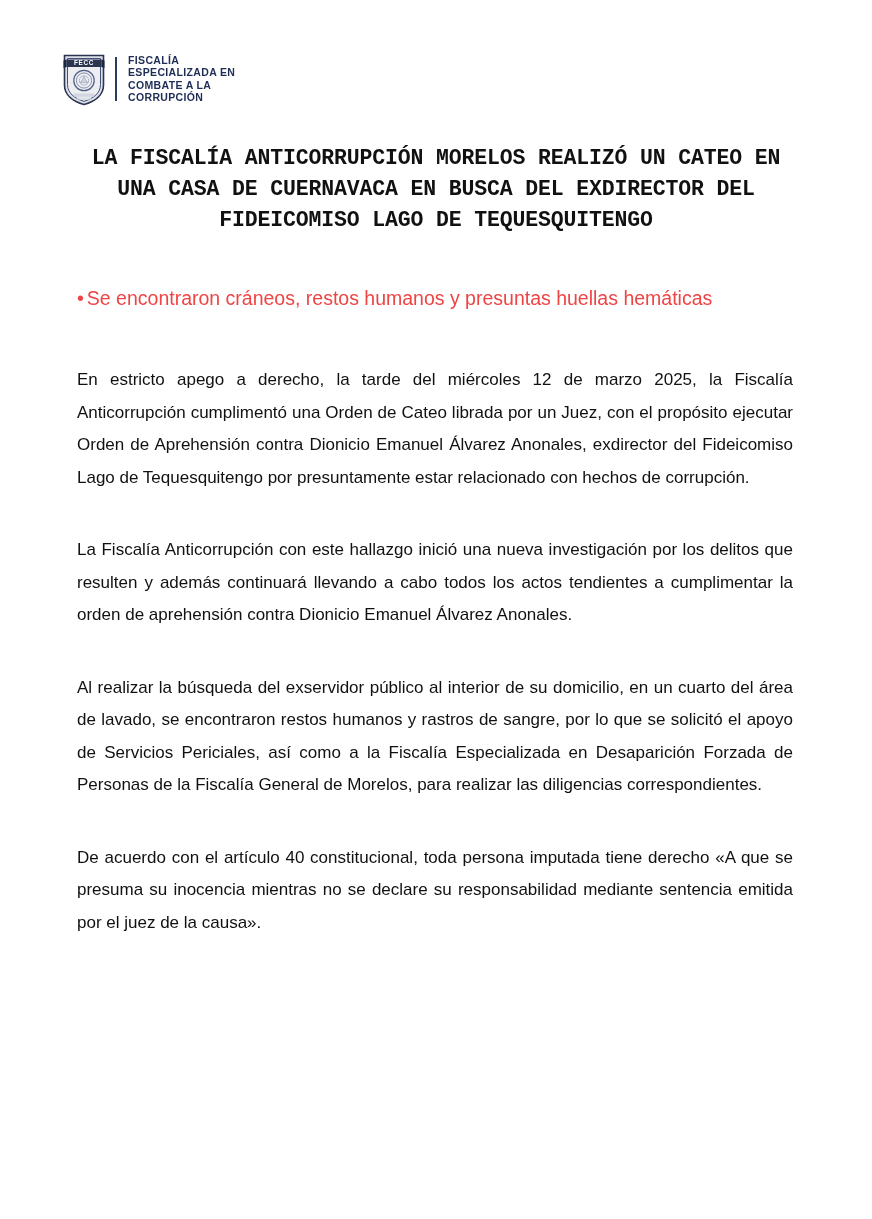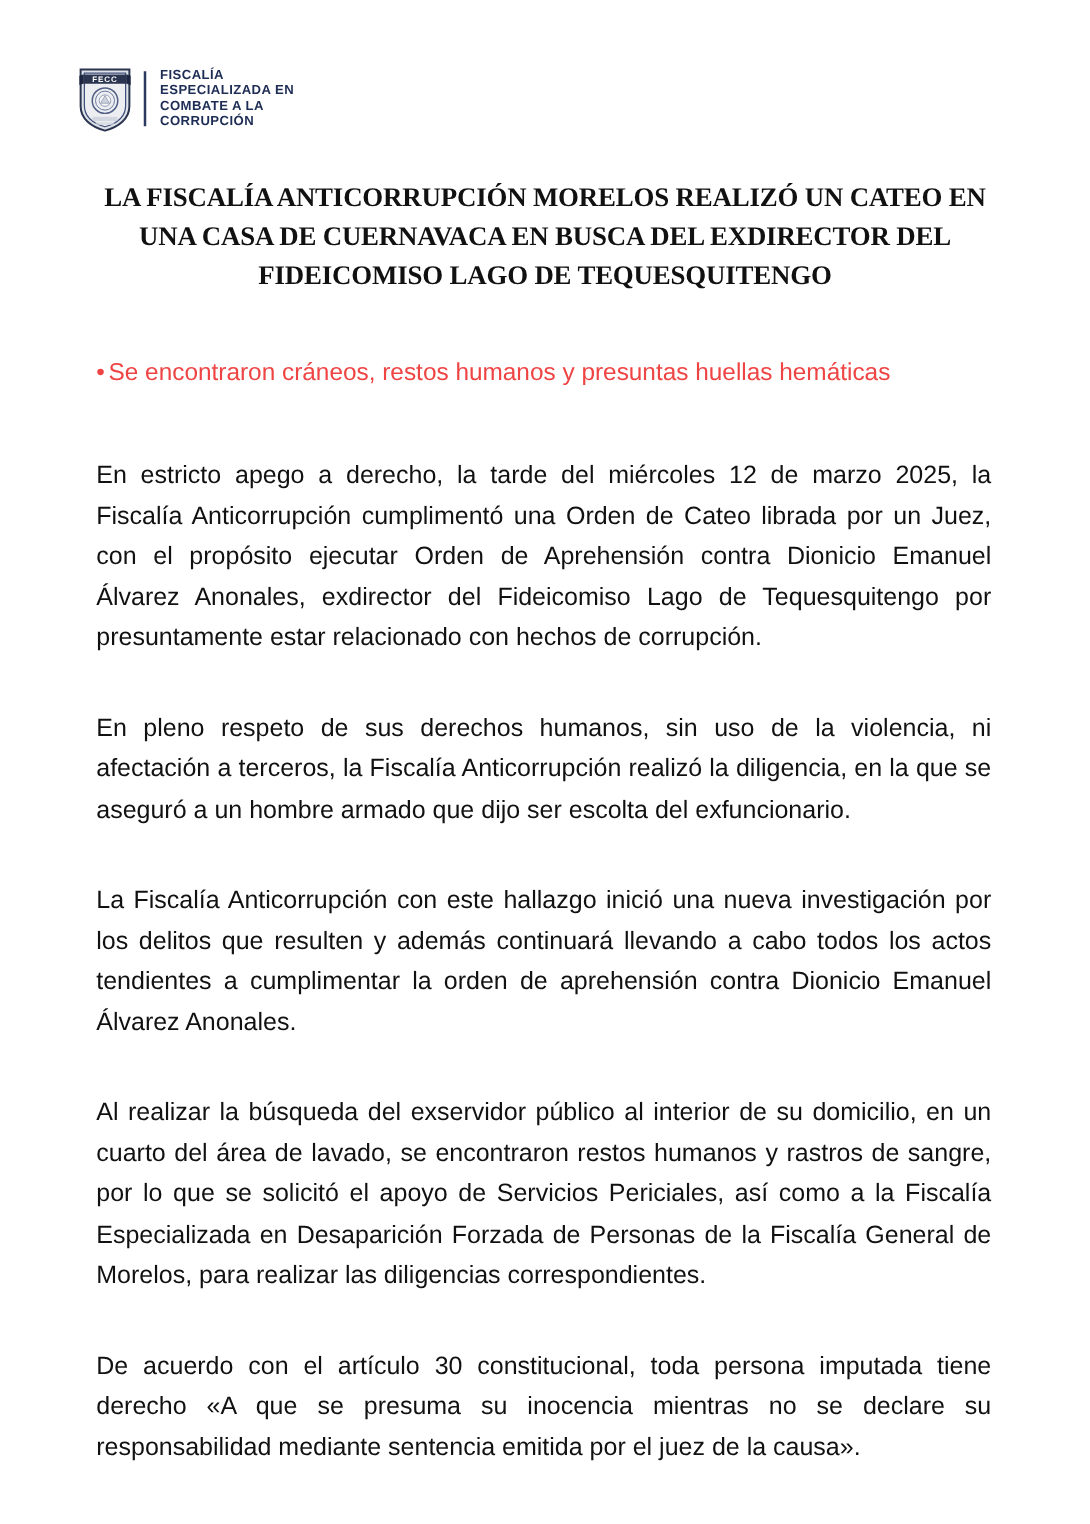--- a/index.html
+++ b/index.html
@@ -66,21 +66,21 @@
     white-space: nowrap;
   }
 
   
   .headline {
     position: absolute;
     left: 72px;
     top: 143px;
     width: 728px;
     text-align: center;
-    font-family: Liberation Serif, serif;
+    font-family: Liberation Mono, monospace;
     font-weight: bold;
     font-size: 21.5px;
     line-height: 31px;
     letter-spacing: -0.15px;
     color: #111111;
     margin: 0;
   }
 
   
   .body-col {
@@ -97,21 +97,21 @@
     margin: 0 0 52px 0;
     text-indent: 0;
   }
 
   .kicker .bullet-dot {
     font-size: 19.5px;
     padding-right: 3px;
   }
 
   .para {
-    font-size: 20px;
+    font-size: 17px;
     line-height: 32.5px;
     color: #111111;
     margin: 0 0 40px 0;
     text-align: justify;
     text-justify: inter-word;
     hyphens: none;
   }
 
   .para:last-child {
     margin-bottom: 0;
@@ -157,20 +157,19 @@
     </div>
   </div>
 
   <h1 class="headline">LA FISCALÍA ANTICORRUPCIÓN MORELOS REALIZÓ UN CATEO EN UNA CASA DE CUERNAVACA EN BUSCA DEL EXDIRECTOR DEL FIDEICOMISO LAGO DE TEQUESQUITENGO</h1>
 
   <div class="body-col">
 
     <p class="kicker"><span class="bullet-dot">•</span><span>Se encontraron cráneos, restos humanos y presuntas huellas hemáticas</span></p>
 
     <p class="para">En estricto apego a derecho, la tarde del miércoles 12 de marzo 2025, la Fiscalía Anticorrupción cumplimentó una Orden de Cateo librada por un Juez, con el propósito ejecutar Orden de Aprehensión contra Dionicio Emanuel Álvarez Anonales, exdirector del Fideicomiso Lago de Tequesquitengo por presuntamente estar relacionado con hechos de corrupción.</p>
-    <p class="para">En pleno respeto de sus derechos humanos, sin uso de la violencia, ni afectación a terceros, la Fiscalía Anticorrupción realizó la diligencia, en la que se aseguró a un hombre armado que dijo ser escolta del exfuncionario.</p>
     <p class="para">La Fiscalía Anticorrupción con este hallazgo inició una nueva investigación por los delitos que resulten y además continuará llevando a cabo todos los actos tendientes a cumplimentar la orden de aprehensión contra Dionicio Emanuel Álvarez Anonales.</p>
     <p class="para">Al realizar la búsqueda del exservidor público al interior de su domicilio, en un cuarto del área de lavado, se encontraron restos humanos y rastros de sangre, por lo que se solicitó el apoyo de Servicios Periciales, así como a la Fiscalía Especializada en Desaparición Forzada de Personas de la Fiscalía General de Morelos, para realizar las diligencias correspondientes.</p>
-    <p class="para">De acuerdo con el artículo 30 constitucional, toda persona imputada tiene derecho «A que se presuma su inocencia mientras no se declare su responsabilidad mediante sentencia emitida por el juez de la causa».</p>
+    <p class="para">De acuerdo con el artículo 40 constitucional, toda persona imputada tiene derecho «A que se presuma su inocencia mientras no se declare su responsabilidad mediante sentencia emitida por el juez de la causa».</p>
 
   </div>
 
 </div>
 
 </body></html>

